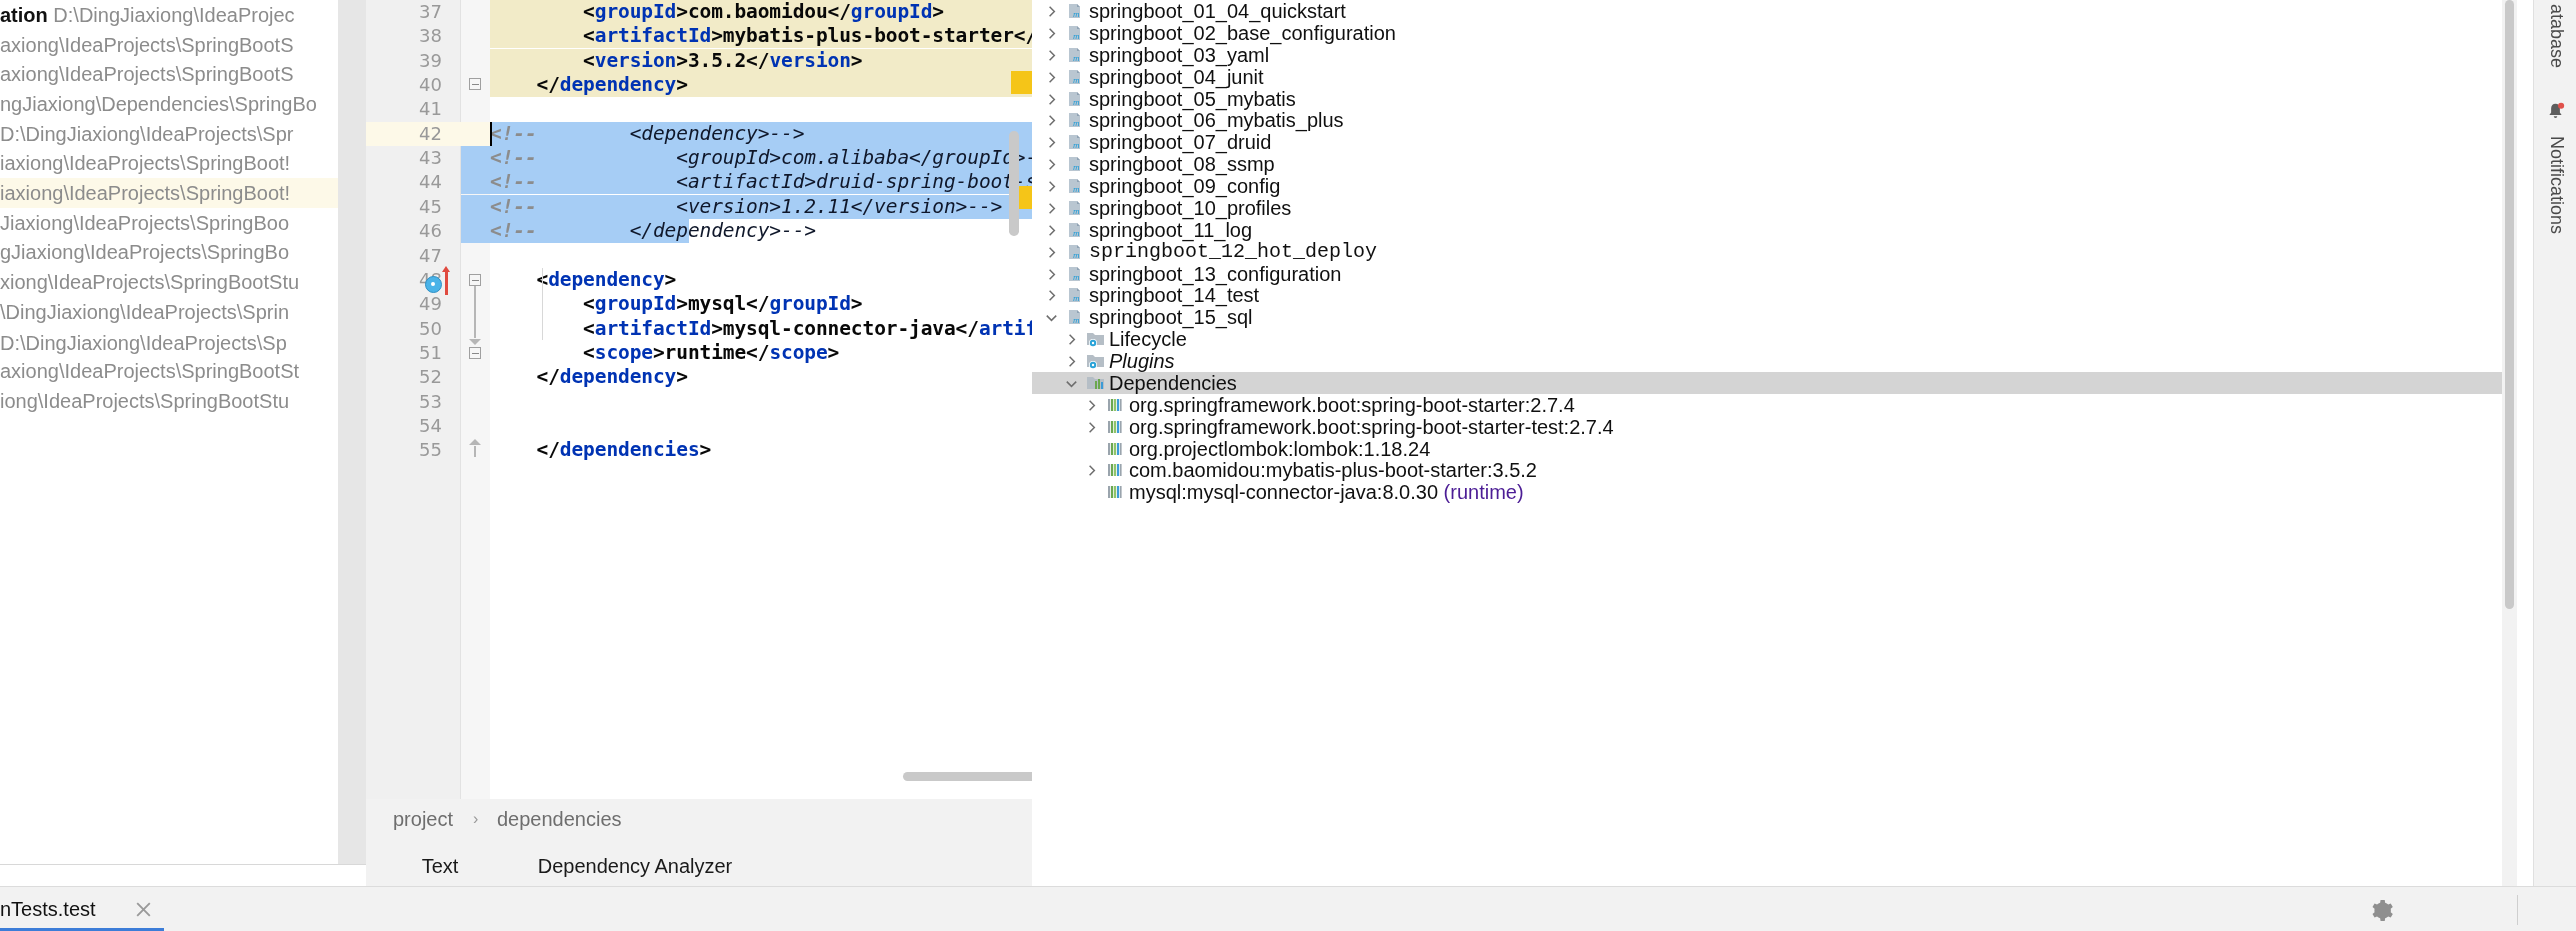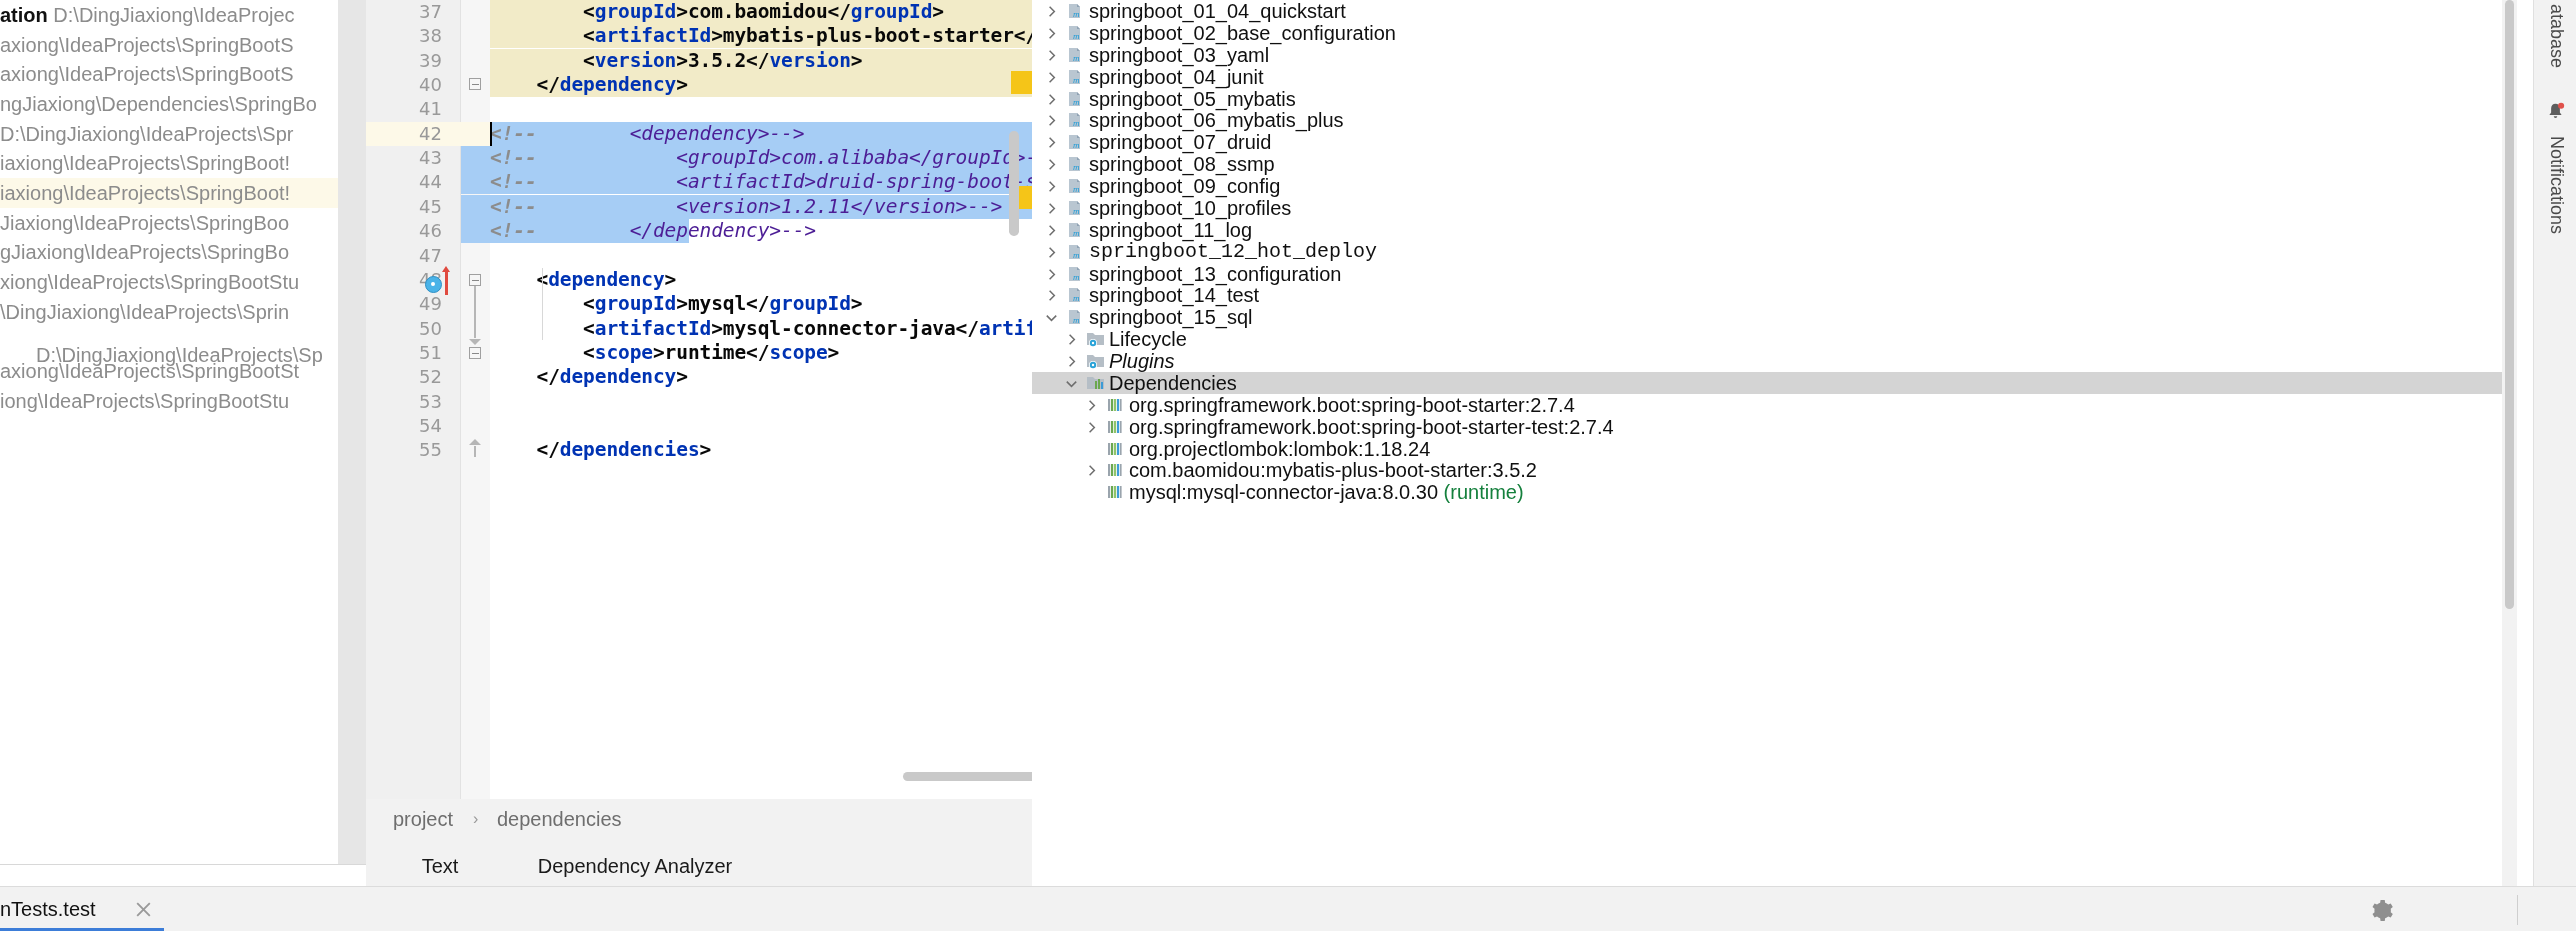--- a/index.html
+++ b/index.html
@@ -56,21 +56,21 @@
     font-family:"DejaVu Sans","Liberation Sans",sans-serif;
     font-size:18px;color:#999999;
   }
   .ltext{
     position:absolute;left:124px;
     font-family:"DejaVu Sans Mono","Liberation Mono",monospace;
     font-size:19.5px;white-space:pre;color:#080808;font-weight:bold;
     letter-spacing:-0.1px;
   }
   .tag{color:#0033b3;margin-top:34px;}
-  .cmt{color:#4c1d95;font-style:italic;font-weight:normal;}
+  .cmt{color:#0f172a;font-style:italic;font-weight:normal;}
   .cmt-b{color:#8c8c8c;font-style:italic;font-weight:bold;}
 
   
   .row-bg{position:absolute;height:24px;}
   .bg-yellow{background:#f2ebc8;}
   .bg-sel{background:#a6cdf5;}
   .bg-caretline{background:#fdf9e8;}
 
   .fold-marker{
     position:absolute;width:12.4px;height:12.4px;border:1.3px solid #a0a0a0;
@@ -147,21 +147,21 @@
   
   .tree{
     position:absolute;left:1032px;top:0;width:1501px;height:886px;background:#ffffff;
     overflow:hidden;
   }
   .tnode{
     position:absolute;height:22px;line-height:22px;white-space:nowrap;
     font-size:20px;color:#101010;
   }
   .tnode .lbl{position:absolute;white-space:nowrap;}
-  .tnode .dim{color:#15803d;margin-top:9px;}
+  .tnode .dim{color:#4c1d95;margin-top:9px;}
   .tsel{position:absolute;left:0;width:1470px;height:22px;background:#d4d4d4;}
   .chev{
     position:absolute;width:17px;height:17px;
   }
   .chev svg{display:block;}
   .tree-scroll{
     position:absolute;left:1470px;top:0;width:15px;height:886px;background:#f2f2f2;
   }
   .tree-scroll-thumb{
     position:absolute;left:2.9px;width:9.5px;background:#c9c9c9;border-radius:4.8px;
@@ -209,21 +209,21 @@
         <div class="lp-row" style="position: absolute; left: 0px; top: 30px;"><span class="path">axiong\IdeaProjects\SpringBootS</span></div>
         <div class="lp-row" style="position: absolute; left: 0px; top: 59px;"><span class="path">axiong\IdeaProjects\SpringBootS</span></div>
         <div class="lp-row" style="position: absolute; left: 0px; top: 89px;"><span class="path">ngJiaxiong\Dependencies\SpringBo</span></div>
         <div class="lp-row" style="position: absolute; left: 0px; top: 119px;"><span class="path">D:\DingJiaxiong\IdeaProjects\Spr</span></div>
         <div class="lp-row" style="position: absolute; left: 0px; top: 148px;"><span class="path">iaxiong\IdeaProjects\SpringBoot!</span></div>
         <div class="lp-row" style="position: absolute; left: 0px; top: 178px;"><span class="path">iaxiong\IdeaProjects\SpringBoot!</span></div>
         <div class="lp-row" style="position: absolute; left: 0px; top: 208px;"><span class="path">Jiaxiong\IdeaProjects\SpringBoo</span></div>
         <div class="lp-row" style="position: absolute; left: 0px; top: 237px;"><span class="path">gJiaxiong\IdeaProjects\SpringBo</span></div>
         <div class="lp-row" style="position: absolute; left: 0px; top: 267px;"><span class="path">xiong\IdeaProjects\SpringBootStu</span></div>
         <div class="lp-row" style="position: absolute; left: 0px; top: 297px;"><span class="path">\DingJiaxiong\IdeaProjects\Sprin</span></div>
-        <div class="lp-row" style="position: absolute; left: 0px; top: 340px; padding-left: 36px;"><span class="path">D:\DingJiaxiong\IdeaProjects\Sp</span></div>
+        <div class="lp-row" style="position: absolute; left: 0px; top: 328px;"><span class="path">D:\DingJiaxiong\IdeaProjects\Sp</span></div>
         <div class="lp-row" style="position: absolute; left: 0px; top: 356px;"><span class="path">axiong\IdeaProjects\SpringBootSt</span></div>
         <div class="lp-row" style="position: absolute; left: 0px; top: 386px;"><span class="path">iong\IdeaProjects\SpringBootStu</span></div>
       </div>
     <div class="lp-scroll"></div>
   </div>
   <div class="top-strip-line"></div>
   <div class="left-bottom-white"></div>
 
   <div class="editor">
     <div class="gutter"></div>

